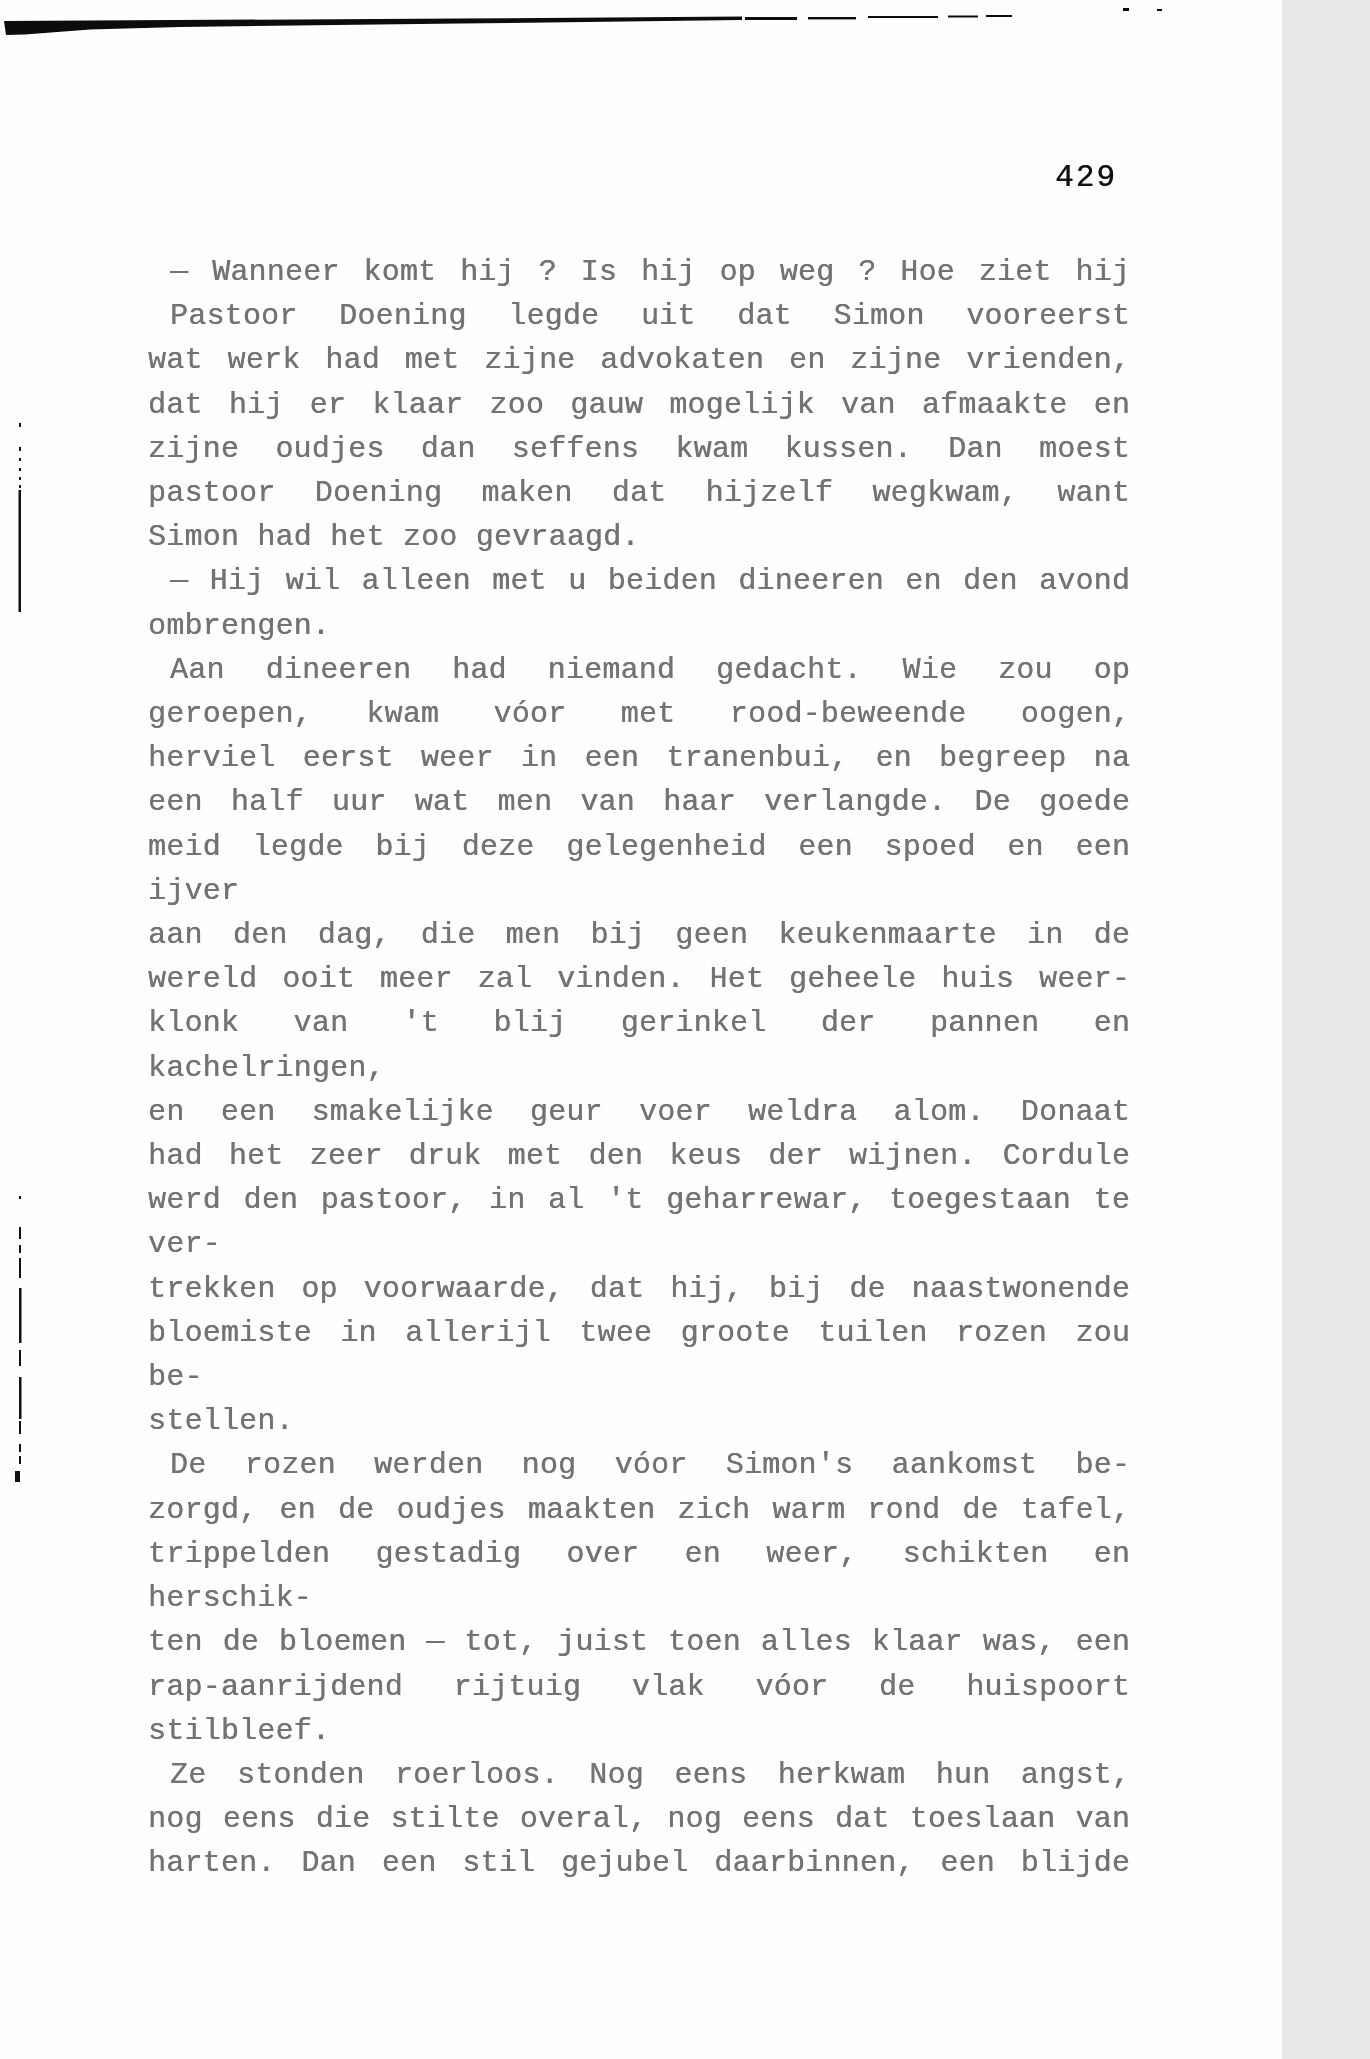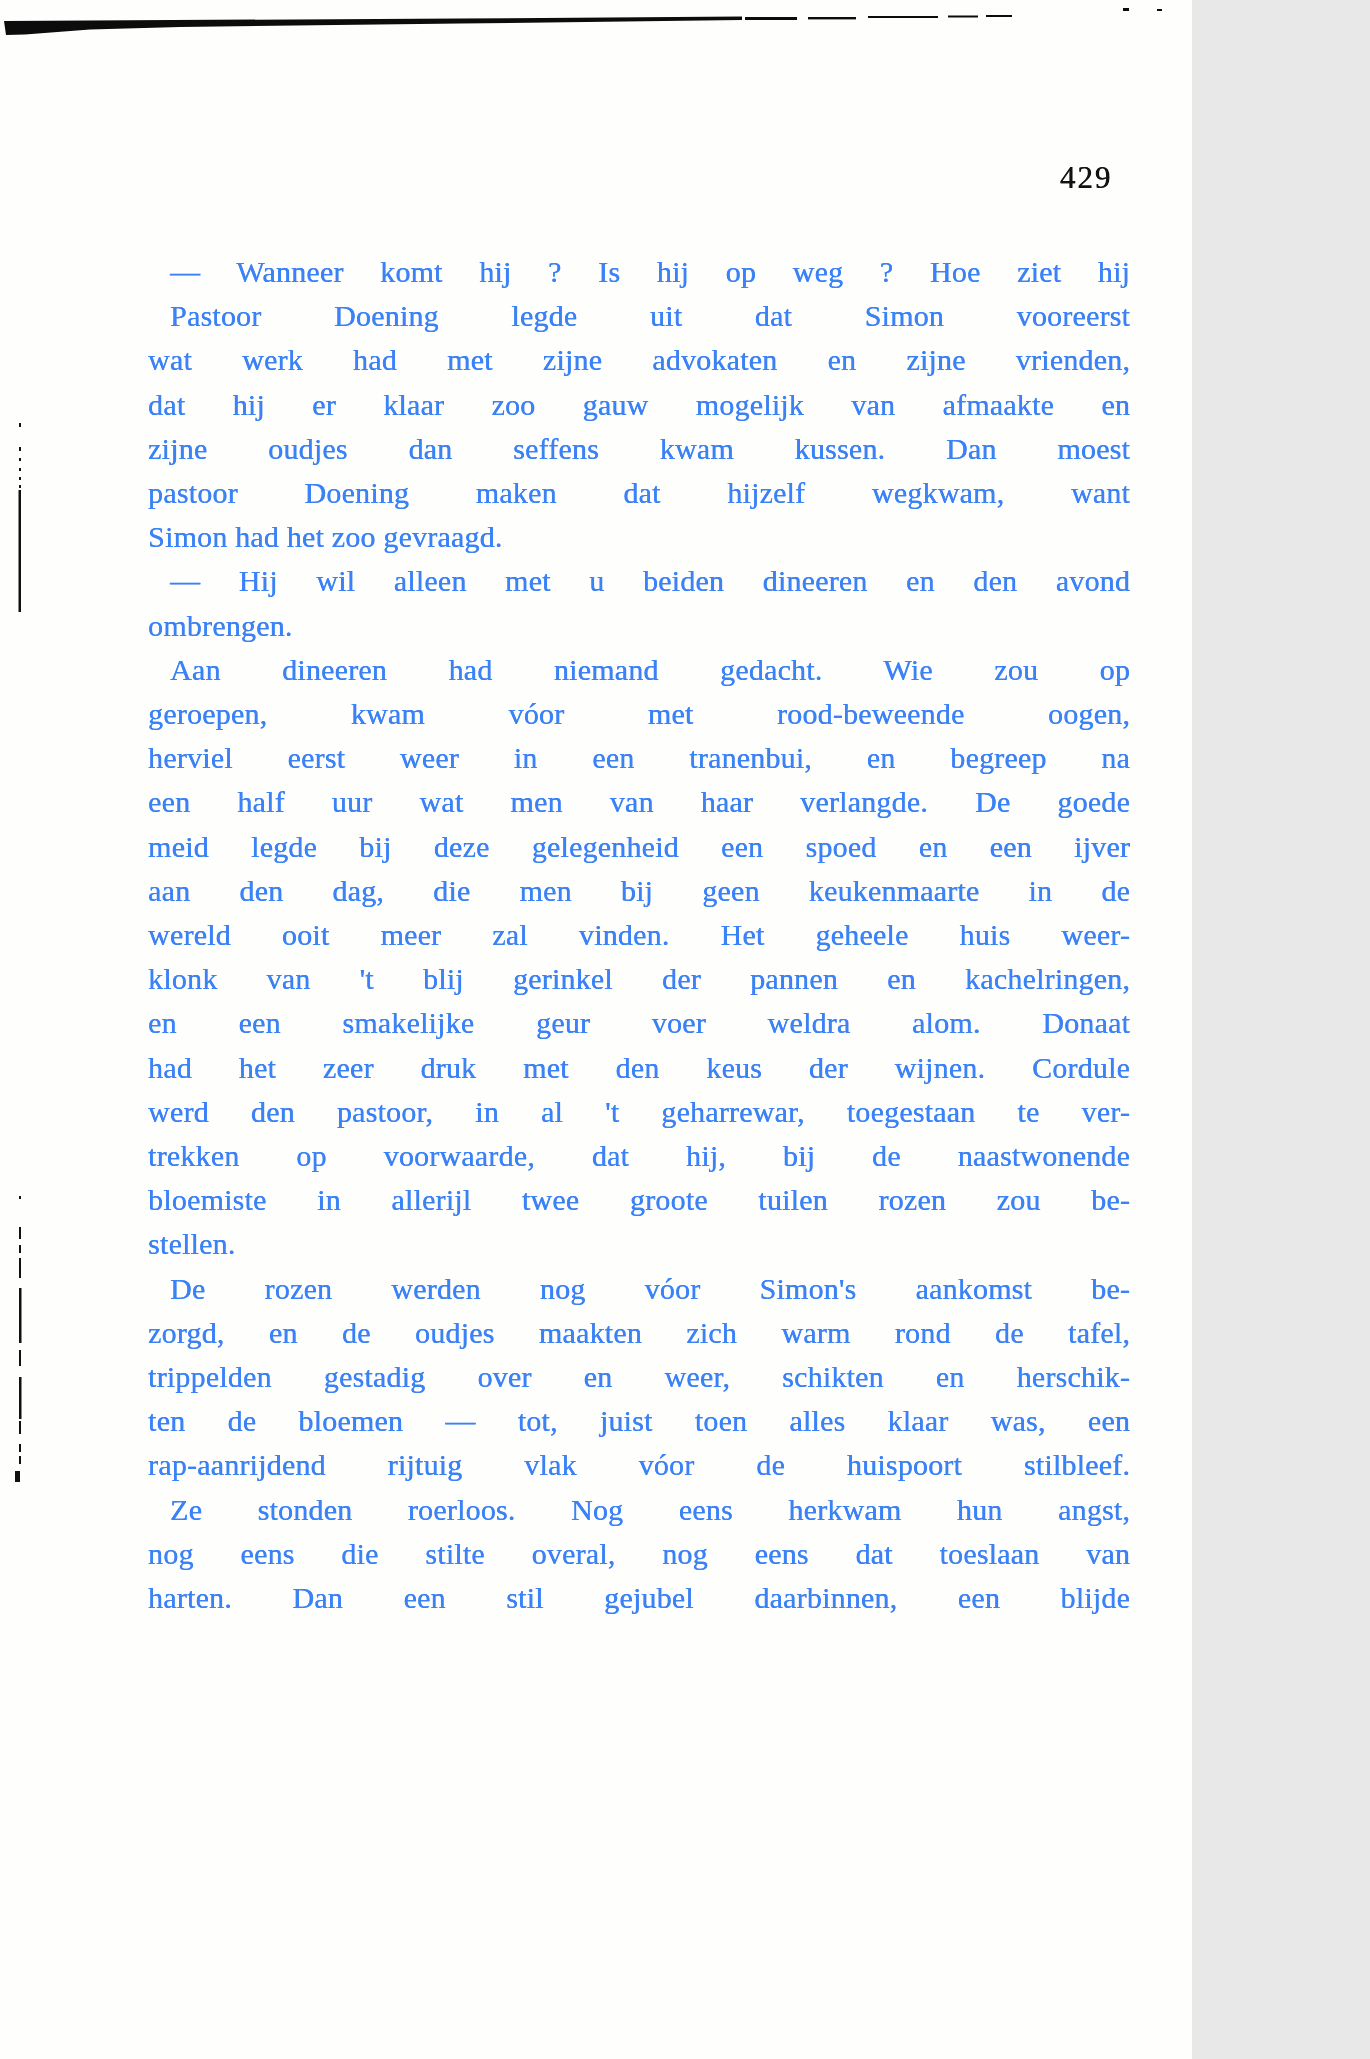--- a/index.html
+++ b/index.html
@@ -1,40 +1,40 @@
 <!DOCTYPE html>
 <html><head>
 <meta charset="utf-8">
 <style>
   html,body { margin:0; padding:0; background:#e8e8e8; }
   .page {
     position:relative;
-    width:1192px; height:2059px;
+    width:1282px; height:2059px;
     background:#fefefd;
     overflow:hidden;
-    font-family:Liberation Serif, serif;
+    font-family:Liberation Mono, monospace;
   }
   .artifacts {
     position:absolute; left:0; top:0;
     width:1370px; height:2059px;
     pointer-events:none;
   }
   .pagenum {
     position:absolute;
     left:1048px; top:160px; width:76px;
     text-align:center;
     font-size:31px;
     letter-spacing:2px;
     color:#131210;
     text-shadow:0.4px 0 0 currentColor;
   }
   .textblock {
     position:absolute;
     left:148px; top:250px; width:982px;
-    color:#3b82f6;
+    color:#737373;
     font-size:30px;
     line-height:44.2px;
     letter-spacing:0.2px;
     text-shadow:0.35px 0 0 currentColor;
   }
   .line { text-align:left; }
   .line.just { text-align:justify; text-align-last:justify; }
   .line.indent { text-indent:22px; }
 </style>
 </head>

